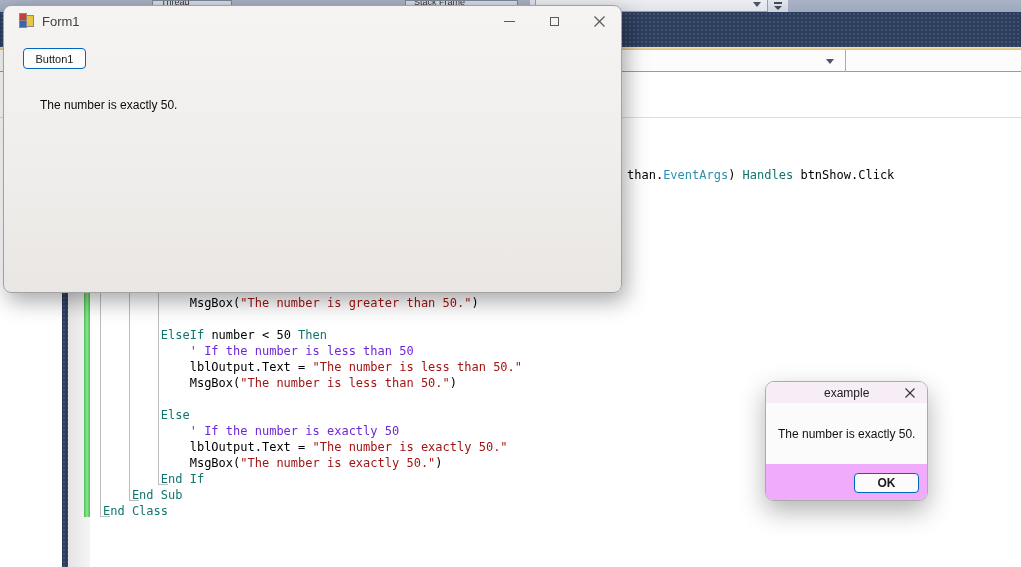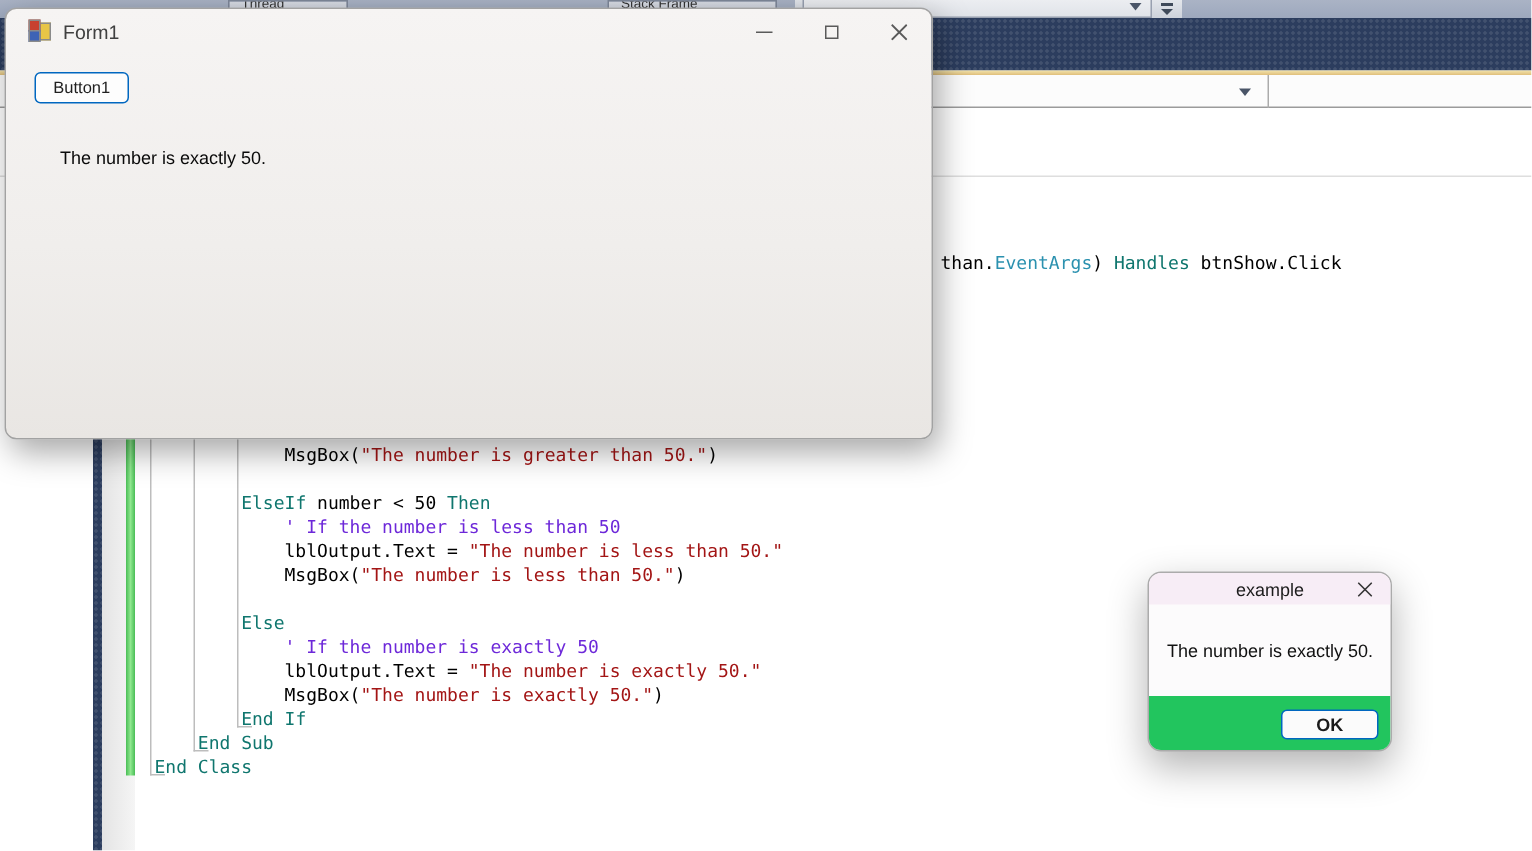--- a/index.html
+++ b/index.html
@@ -86,21 +86,21 @@
 
   
   .msg-dialog { position:absolute; left:765px; top:381px; width:163px; height:120px; z-index:20;
     background:#FCFBFC; border:1px solid #ABABAB; border-radius:9px; overflow:hidden;
     box-shadow:0 10px 26px rgba(0,0,0,0.30); }
   .dlg-titlebar { position:absolute; left:0; top:0; width:100%; height:21px; background:#F7EDF6; }
   .dlg-title { position:absolute; left:10px; top:4px; font-size:12px; color:#1C1C1C;margin-left:48px; }
   .dlg-close { position:absolute; right:4px; top:0; width:26px; height:21px;
     display:flex; align-items:center; justify-content:center; }
   .dlg-message { position:absolute; left:12px; top:45px; font-size:12px; color:#111; }
-  .dlg-footer { position:absolute; left:0; top:82px; width:100%; height:38px; background:#22c55e; }
+  .dlg-footer { position:absolute; left:0; top:82px; width:100%; height:38px; background:#f0abfc; }
   .ok-button { position:absolute; left:88px; top:9px; width:65px; height:20px;
     background:#FBFBFB; border:1.5px solid #0067C0; border-radius:4px;
     font-size:12px; font-weight:600; color:#1A1A1A;
     display:flex; align-items:center; justify-content:center; }
 </style>
 </head>
 <body>
 
 <div id="stage">
 

